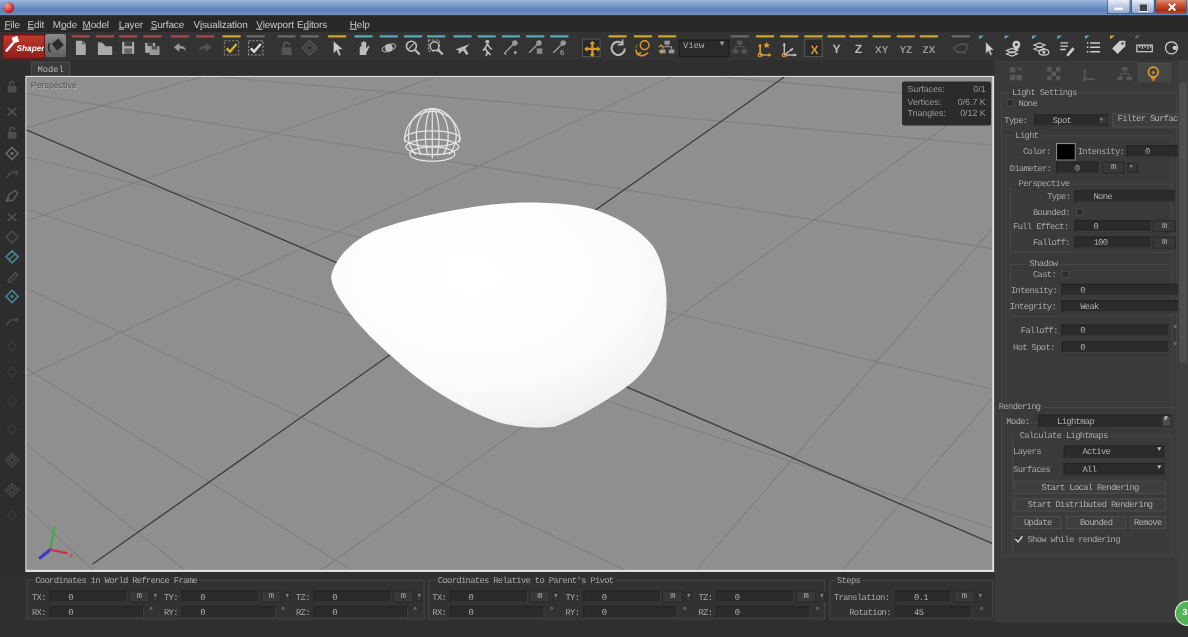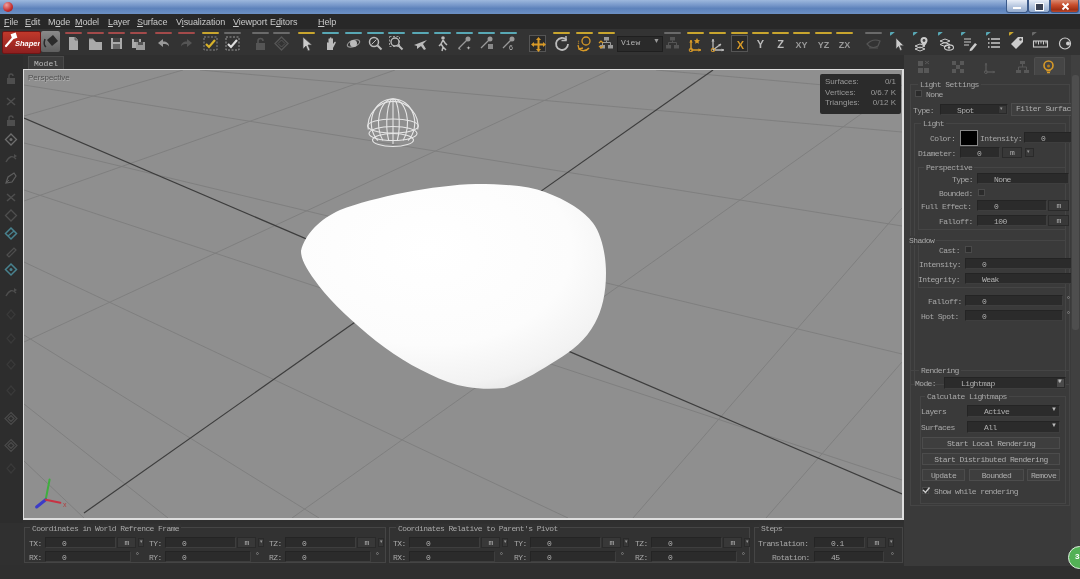--- a/index.html
+++ b/index.html
@@ -491,35 +491,35 @@
       <div class="abs fld" style="left:73px;top:118px;width:92px;height:11px;">None</div>
       <span class="fl" style="left:35px;top:134px;">Bounded:</span>
       <div class="abs cb" style="left:74px;top:134px;"></div>
       <span class="fl" style="left:17px;top:147px;">Full Effect:</span>
       <div class="abs fld" style="left:73px;top:145px;width:70px;height:11px;">0</div>
       <div class="abs unit" style="left:144px;top:145px;width:21px;height:11px;">m</div>
       <span class="fl" style="left:35px;top:162px;">Falloff:</span>
       <div class="abs fld" style="left:73px;top:160px;width:70px;height:11px;">100</div>
       <div class="abs unit" style="left:144px;top:160px;width:21px;height:11px;">m</div>
       <div class="abs gbox" style="left:14px;top:185px;width:148px;height:48px;background:transparent;border-color:#454545;"></div>
-      <span class="fl" style="left:3px;top:181px;background:#3a3a3a;padding:0 2px;">Shadow</span>
+      <span class="fl" style="left:30px;top:181px;background:#3a3a3a;padding:0 2px;">Shadow</span>
       <span class="fl" style="left:35px;top:191px;">Cast:</span>
       <div class="abs cb" style="left:61px;top:191px;"></div>
       <span class="fl" style="left:15px;top:205px;">Intensity:</span>
       <div class="abs fld" style="left:61px;top:203px;width:111px;height:11px;">0</div>
       <span class="fl" style="left:14px;top:220px;">Integrity:</span>
       <div class="abs fld" style="left:61px;top:218px;width:111px;height:11px;">Weak</div>
       <span class="fl" style="left:24px;top:242px;">Falloff:</span>
       <div class="abs fld" style="left:61px;top:240px;width:98px;height:11px;">0</div>
       <span class="fl" style="left:162px;top:240px;">°</span>
       <span class="fl" style="left:17px;top:257px;">Hot Spot:</span>
       <div class="abs fld" style="left:61px;top:255px;width:98px;height:11px;">0</div>
       <span class="fl" style="left:162px;top:255px;">°</span>
       <div class="abs gbox" style="left:6px;top:315px;width:160px;height:136px;background:transparent;border-color:#454545;"></div>
-      <span class="fl" style="left:15px;top:311px;background:#3a3a3a;padding:0 2px;">Rendering</span>
+      <span class="fl" style="left:2px;top:311px;background:#3a3a3a;padding:0 2px;">Rendering</span>
       <span class="fl" style="left:11px;top:324px;">Mode:</span>
       <div class="abs fld" style="left:40px;top:322px;width:122px;height:12px;">Lightmap</div>
       <div class="abs darr" style="left:152px;top:323px;width:9px;height:10px;background:#4a4a4a;"></div>
       <span style="position:absolute;left:153px;top:323px;font-size:6px;color:#bbb;">▼</span>
       <div class="abs gbox" style="left:16px;top:341px;width:146px;height:108px;background:transparent;border-color:#454545;"></div>
       <span class="fl" style="left:21px;top:337px;background:#3a3a3a;padding:0 2px;">Calculate Lightmaps</span>
       <span class="fl" style="left:17px;top:352px;">Layers</span>
       <div class="abs fld" style="left:63px;top:350px;width:93px;height:12px;">Active</div>
       <span style="position:absolute;left:147px;top:351px;font-size:6px;color:#bbb;">▼</span>
       <span class="fl" style="left:17px;top:368px;">Surfaces</span>

